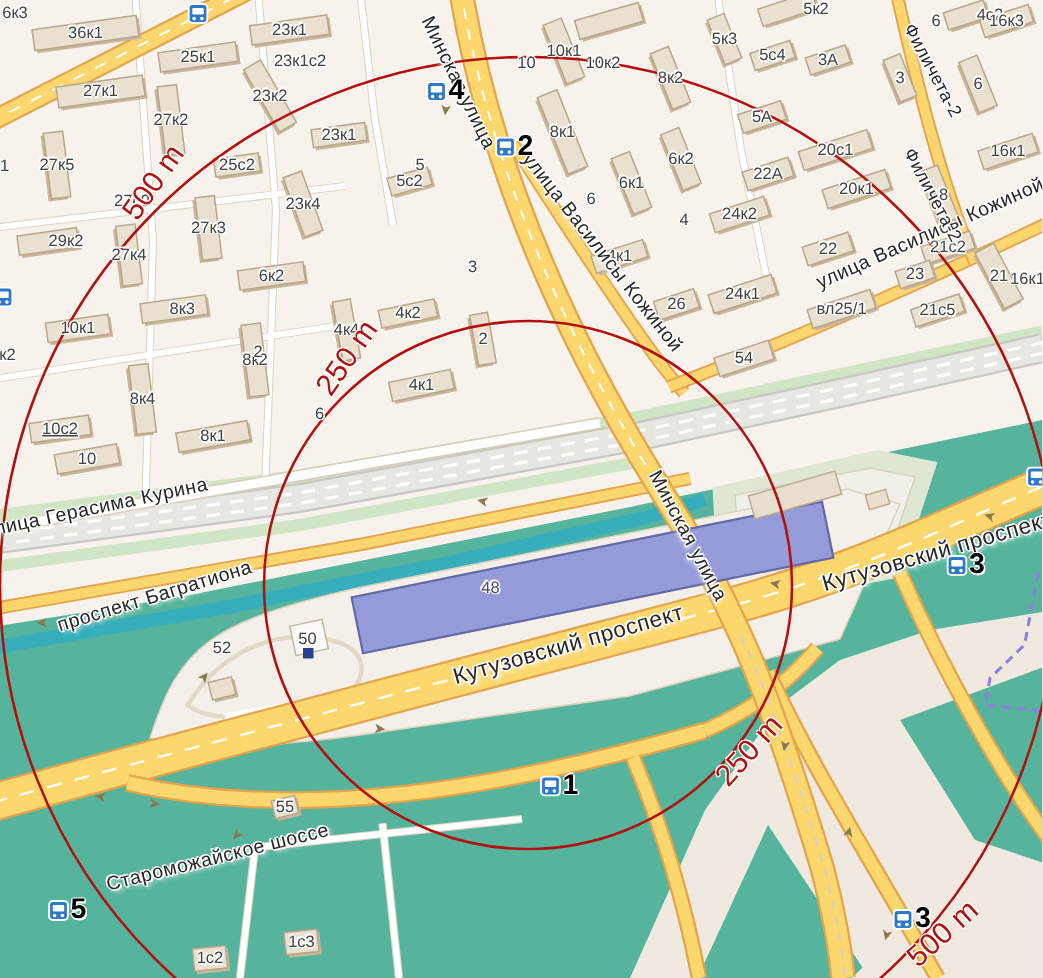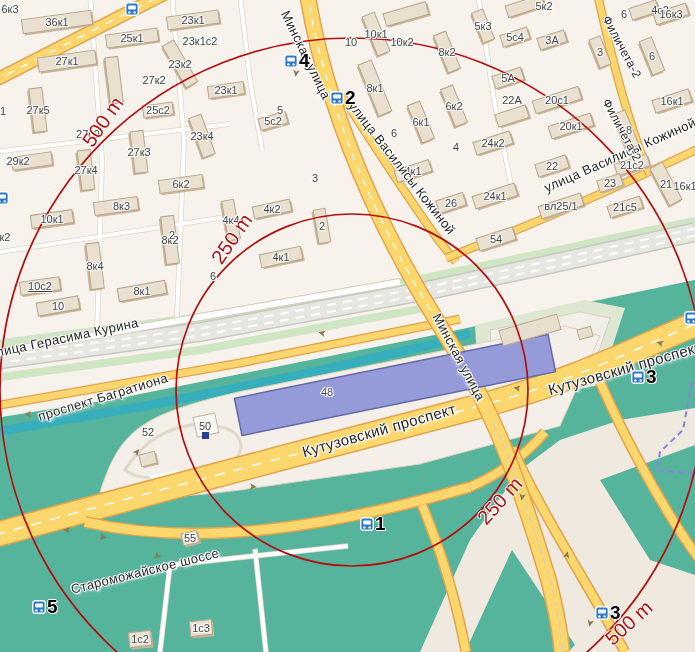--- a/index.html
+++ b/index.html
@@ -254,29 +254,29 @@
     <circle fill="none" stroke-width="1.7" cx="352" cy="390" r="352" stroke="#b30f0f"></circle>
   </svg>
   <div id="overlay">
       <div class="lab" style="left: 10px; top: 9px;">6к3</div>
       <div class="lab" style="left: 57px; top: 22px;">36к1</div>
       <div class="lab" style="left: 132px; top: 38px;">25к1</div>
       <div class="lab" style="left: 193px; top: 20px;">23к1</div>
       <div class="lab" style="left: 200px; top: 41px;">23к1с2</div>
       <div class="lab" style="left: 67px; top: 61px;">27к1</div>
       <div class="lab" style="left: 180px; top: 64px;">23к2</div>
-      <div class="lab" style="left: 114px; top: 80px; margin-left: 40px;">27к2</div>
+      <div class="lab" style="left: 114px; top: 80px;">27к2</div>
       <div class="lab" style="left: 226px; top: 90px;">23к1</div>
       <div class="lab" style="left: 38px; top: 110px; text-align: center;">27к5</div>
       <div class="lab" style="left: 158px; top: 110px;">25с2</div>
       <div class="lab" style="left: 3px; top: 111px;">1</div>
       <div class="lab" style="left: 202px; top: 136px; text-align: center;">23к4</div>
       <div class="lab" style="left: 88px; top: 134px;">27с9</div>
       <div class="lab" style="left: 139px; top: 152px;">27к3</div>
-      <div class="lab" style="left: 18px; top: 161px;">29к2</div>
+      <div class="lab" style="left: 44px; top: 161px;">29к2</div>
       <div class="lab" style="left: 86px; top: 170px;">27к4</div>
       <div class="lab" style="left: 181px; top: 184px;">6к2</div>
       <div class="lab" style="left: 116px; top: 206px; padding-left: 11px;">8к3</div>
       <div class="lab" style="left: 52px; top: 219px;">10к1</div>
       <div class="lab" style="left: 5px; top: 237px;">к2</div>
       <div class="lab" style="left: 170px; top: 240px;">8к2</div>
       <div class="lab" style="left: 272px; top: 209px;">4к2</div>
       <div class="lab" style="left: 231px; top: 220px;">4к4</div>
       <div class="lab" style="left: 322px; top: 226px;">2</div>
       <div class="lab" style="left: 172px; top: 235px;">2</div>
@@ -306,21 +306,21 @@
       <div class="lab" style="left: 483px; top: 26px;">5к3</div>
       <div class="lab" style="left: 515px; top: 37px;">5с4</div>
       <div class="lab" style="left: 552px; top: 40px;">3А</div>
       <div class="lab" style="left: 624px; top: 14px;">6</div>
       <div class="lab" style="left: 660px; top: 10px;">4с2</div>
       <div class="lab" style="left: 671px; top: 14px;">16к3</div>
       <div class="lab" style="left: 600px; top: 52px;">3</div>
       <div class="lab" style="left: 652px; top: 56px;">6</div>
       <div class="lab" style="left: 508px; top: 78px; text-align: center;">5А</div>
       <div class="lab" style="left: 557px; top: 100px;">20с1</div>
-      <div class="lab" style="left: 512px; top: 100px;">22А</div>
+      <div class="lab" style="left: 512px; top: 116px;">22А</div>
       <div class="lab" style="left: 571px; top: 126px;">20к1</div>
       <div class="lab" style="left: 626px; top: 130px;">18</div>
       <div class="lab" style="left: 493px; top: 143px;">24к2</div>
       <div class="lab" style="left: 672px; top: 101px;">16к1</div>
       <div class="lab" style="left: 552px; top: 166px;">22</div>
       <div class="lab" style="left: 632px; top: 165px;">21с2</div>
       <div class="lab" style="left: 610px; top: 183px;">23</div>
       <div class="lab" style="left: 666px; top: 184px;">21</div>
       <div class="lab" style="left: 561px; top: 206px;">вл25/1</div>
       <div class="lab" style="left: 625px; top: 207px;">21с5</div>

